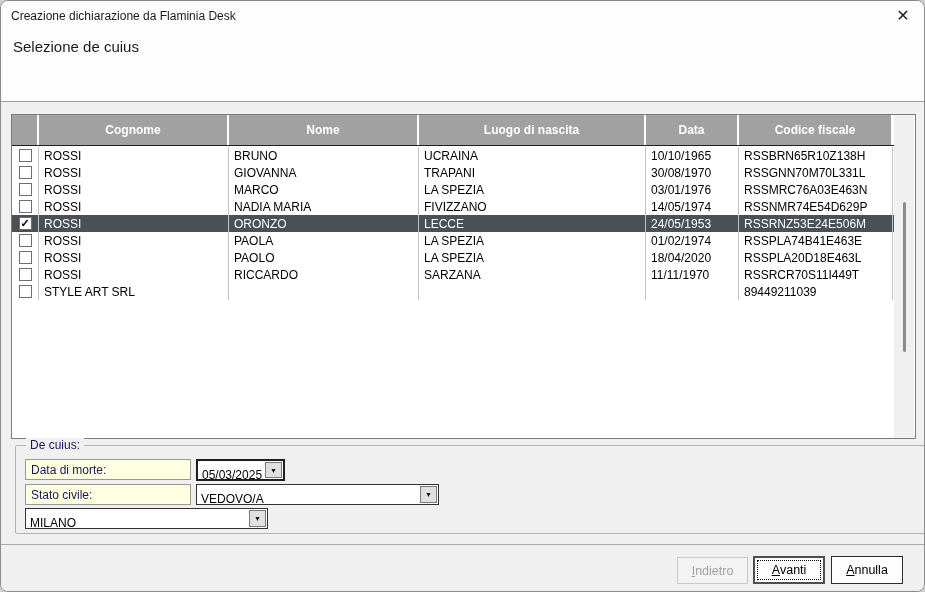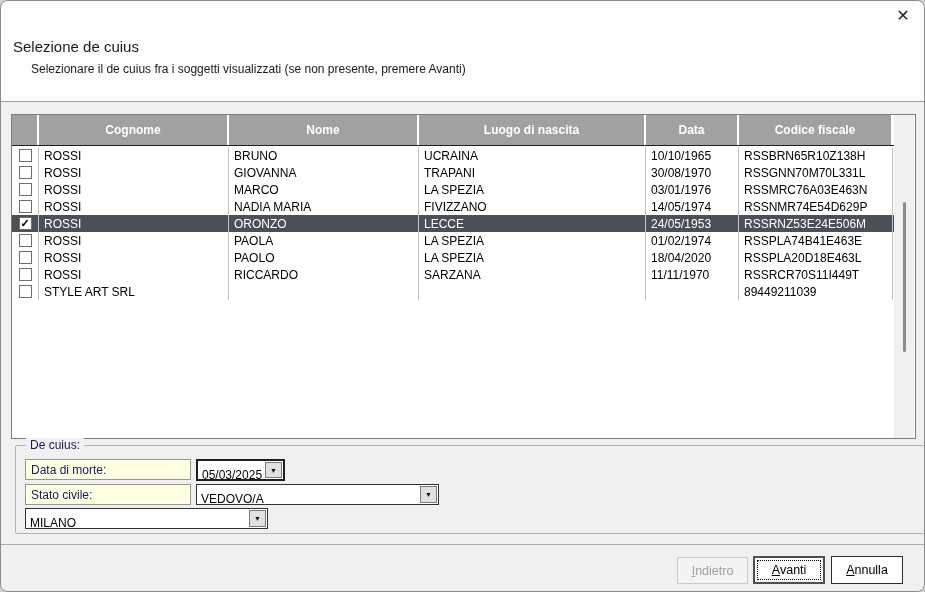--- a/index.html
+++ b/index.html
@@ -126,26 +126,26 @@
     background: #fdfdfd; border: 1px solid #2c2c2c;
   }
 </style>
 </head>
 <body>
 
 <div class="dialog">
 
   <div class="top-area">
     <div class="titlebar">
+      <div class="title">Creazione dichiarazione da Flaminia Desk</div>
       <div class="close-btn">
         <span>✕</span>
       </div>
     </div>
     <div class="h1">Selezione de cuius</div>
-    <div class="h2">Selezionare il de cuius fra i soggetti visualizzati (se non presente, premere Avanti)</div>
   </div>
 
   <div class="table">
     <div class="thead">
       <span class="hcell c0"></span>
       <span class="hcell c1">Cognome</span>
       <span class="hcell c2">Nome</span>
       <span class="hcell c3">Luogo di nascita</span>
       <span class="hcell c4">Data</span>
       <span class="hcell c5">Codice fiscale</span>

